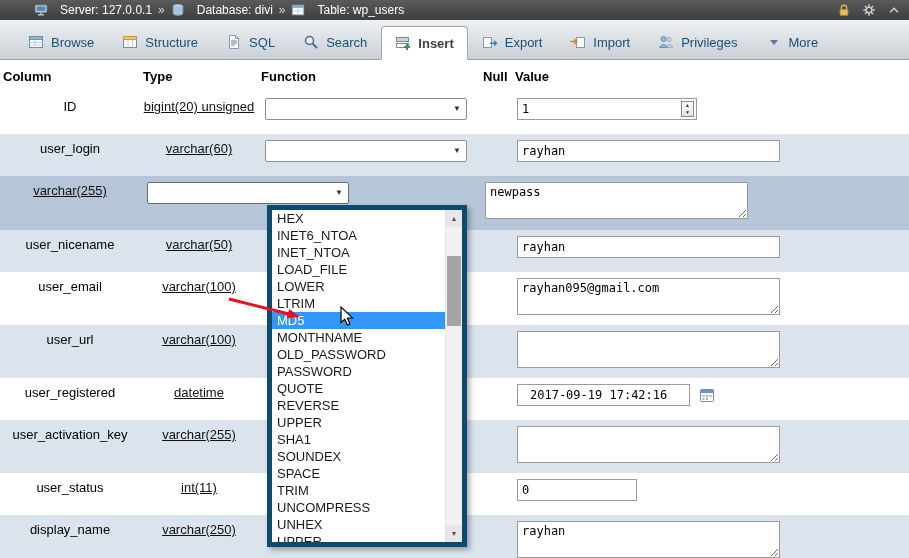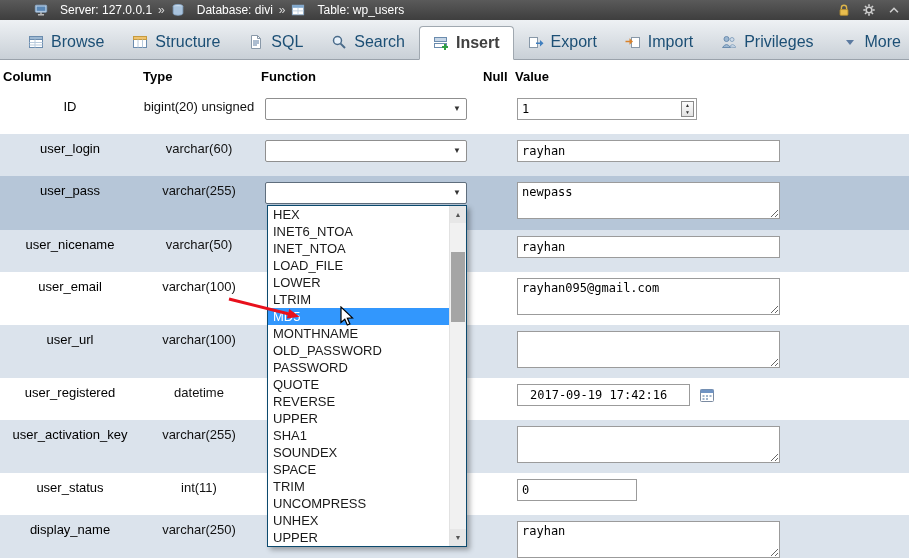--- a/index.html
+++ b/index.html
@@ -16,37 +16,37 @@
   .crumb-sep { color:#d8d8d8; }
   .topbar-actions { display:flex; align-items:center; gap:11px; }
   .tb-icon { width:14px; height:14px; display:inline-flex; }
   .tb-icon svg { width:100%; height:100%; }
 
   
   .tabbar { position:absolute; top:20px; left:0; right:0; height:40px;
     background:linear-gradient(#eef1f4,#c9d0d7); border-bottom:1px solid #9aa2ab;
     display:flex; align-items:flex-end; padding-left:14px; }
   .tab { height:34px; display:flex; align-items:center; gap:7px; padding:0 13px;
-    font-size:16px; color:#1c4f75; cursor:pointer; border:1px solid transparent; }
+    font-size:13px; color:#1c4f75; cursor:pointer; border:1px solid transparent; }
   .tab.active { background:#fff; border:1px solid #a0a8b0; border-bottom:1px solid #fff;
     margin-bottom:-1px; border-radius:4px 4px 0 0; font-weight:bold; color:#404040; }
   .ticon { width:16px; height:16px; display:inline-flex; }
   .ticon svg { width:100%; height:100%; }
 
   
   .content { position:absolute; top:60px; left:0; right:0; bottom:0; background:#fff; overflow:hidden; }
   .grid-row { display:grid; grid-template-columns:140px 118px 222px 32px 1fr; }
   .thead { height:32px; align-items:center; font-weight:bold; font-size:13px; color:#000; }
   .thead .hc { padding-left:3px; text-align:left; }
   .row { font-size:13px; color:#000; }
   .rh42 { height:42px; } .rh53 { height:53px; } .rh54 { height:54px; } .rh44 { height:44px; }
   .stripe { background:#dbe3ec; }
   .active-row { background:#b6c6d8; }
   .cell-col { text-align:center; padding-top:7px; }
-  .cell-type { text-align:center; padding-top:7px; color:#111; }
+  .cell-type { text-align:center; padding-top:7px; color:#111;text-decoration:underline; }
   .cell-fn { padding:6px 0 0 7px; }
   .cell-val { padding:6px 0 0 5px; }
 
   
   .pselect { position:relative; width:202px; height:22px; background:#fff;
     border:1px solid #8f8f8f; border-radius:2px; cursor:default; }
   .pselect .caret { position:absolute; right:5px; top:5px; font-size:8px; color:#333; line-height:10px; }
   .pselect.focused { border-color:#5f6e7d; }
 
   
@@ -58,21 +58,21 @@
   .numwrap { position:relative; display:inline-block; }
   .spinner { position:absolute; right:3px; top:3px; width:13px; height:16px;
     border:1px solid #8a8a8a; background:linear-gradient(#fcfcfc,#e2e2e2);
     display:flex; flex-direction:column; align-items:center; justify-content:center; cursor:default; }
   .spinner span { font-size:5px; line-height:7px; color:#333; }
   .cal-btn { display:inline-flex; width:16px; height:16px; margin-left:9px; vertical-align:top; margin-top:3px; cursor:pointer; }
   .cal-btn svg { width:100%; height:100%; }
 
   
   .fn-dropdown { position:absolute; left:267px; top:205px; width:200px; height:342px;
-    background:#fff; border:1px solid #0c4a6e; box-shadow:3px 3px 5px rgba(0,0,0,.3); z-index:50; }
+    background:#fff; border:5px solid #0c4a6e; box-shadow:3px 3px 5px rgba(0,0,0,.3); z-index:50; }
   .fn-items { position:absolute; left:0; top:0; bottom:0; right:17px; overflow:hidden; }
   .fn-item { height:17px; line-height:17px; padding-left:5px; font-size:13px; color:#1a1a1a;
     white-space:nowrap; overflow:hidden; cursor:default; }
   .fn-item.sel { background:#3297fd; color:#fff; }
   .sb { position:absolute; right:0; top:0; bottom:0; width:17px; background:#f1f1f1; border-left:1px solid #e2e2e2; }
   .sb-btn { position:absolute; left:0; width:100%; height:17px; background:#e7e7e7;
     display:flex; align-items:center; justify-content:center; font-size:7px; color:#555; cursor:pointer; }
   .sb-up { top:0; } .sb-dn { bottom:0; }
   .sb-thumb { position:absolute; left:1px; top:46px; width:14px; height:70px; background:#a5a5a5; cursor:pointer; }
 
@@ -282,21 +282,20 @@
       <div class="cell-fn">
         <div class="pselect">
             <span class="caret">▼</span>
           </div>
       </div>
       <div class="cell-null"></div>
       <div class="cell-val"><input class="inp w263" value="rayhan" style=""></div>
     </div>
 
     <div class="grid-row row rh54 active-row">
-      <div class="cell-col">user_pass</div>
       <div class="cell-type">varchar(255)</div>
       <div class="cell-fn">
         <div class="pselect focused">
             <span class="caret">▼</span>
           </div>
       </div>
       <div class="cell-null"></div>
       <div class="cell-val"><textarea class="txa" style="">newpass</textarea></div>
     </div>
 

